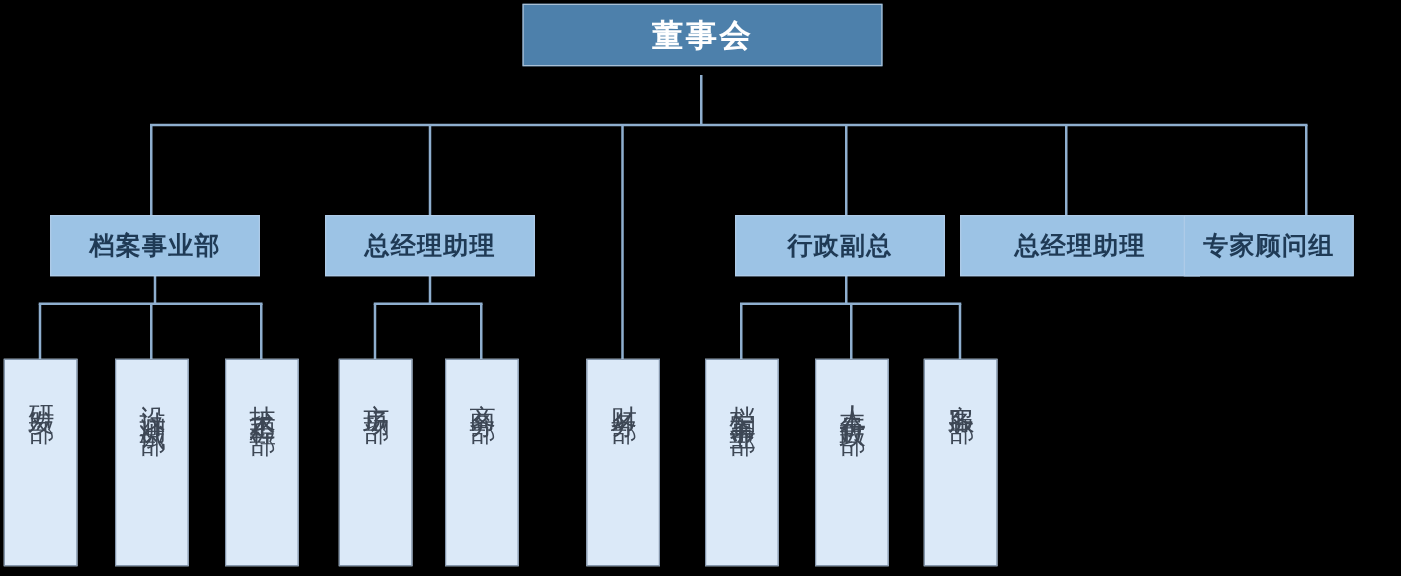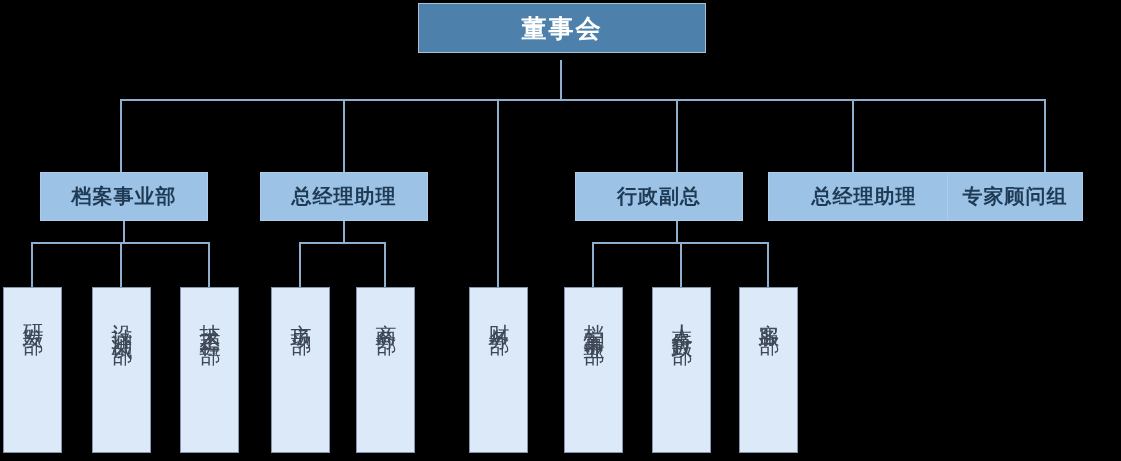--- a/index.html
+++ b/index.html
@@ -98,21 +98,21 @@
   <div class="node root" style="left:418px;top:3px;width:288px;height:50px">
     <span class="lbl">董事会</span>
   </div>
 
   <div class="node manager" style="left:40px;top:172px;width:168px;height:49px">
     <span class="lbl">档案事业部</span>
   </div>
   <div class="node manager" style="left:260px;top:172px;width:168px;height:49px">
     <span class="lbl">总经理助理</span>
   </div>
-  <div class="node manager" style="left:575px;top:172px;width:168px;height:49px">
+  <div class="node manager" style="left:588px;top:172px;width:168px;height:49px">
     <span class="lbl">行政副总</span>
   </div>
   <div class="node manager" style="left:768px;top:172px;width:192px;height:49px">
     <span class="lbl">总经理助理</span>
   </div>
   <div class="node manager" style="left:947px;top:172px;width:136px;height:49px">
     <span class="lbl">专家顾问组</span>
   </div>
 
   <div class="node dept" style="left:3px;top:287px;width:59px;height:166px">

